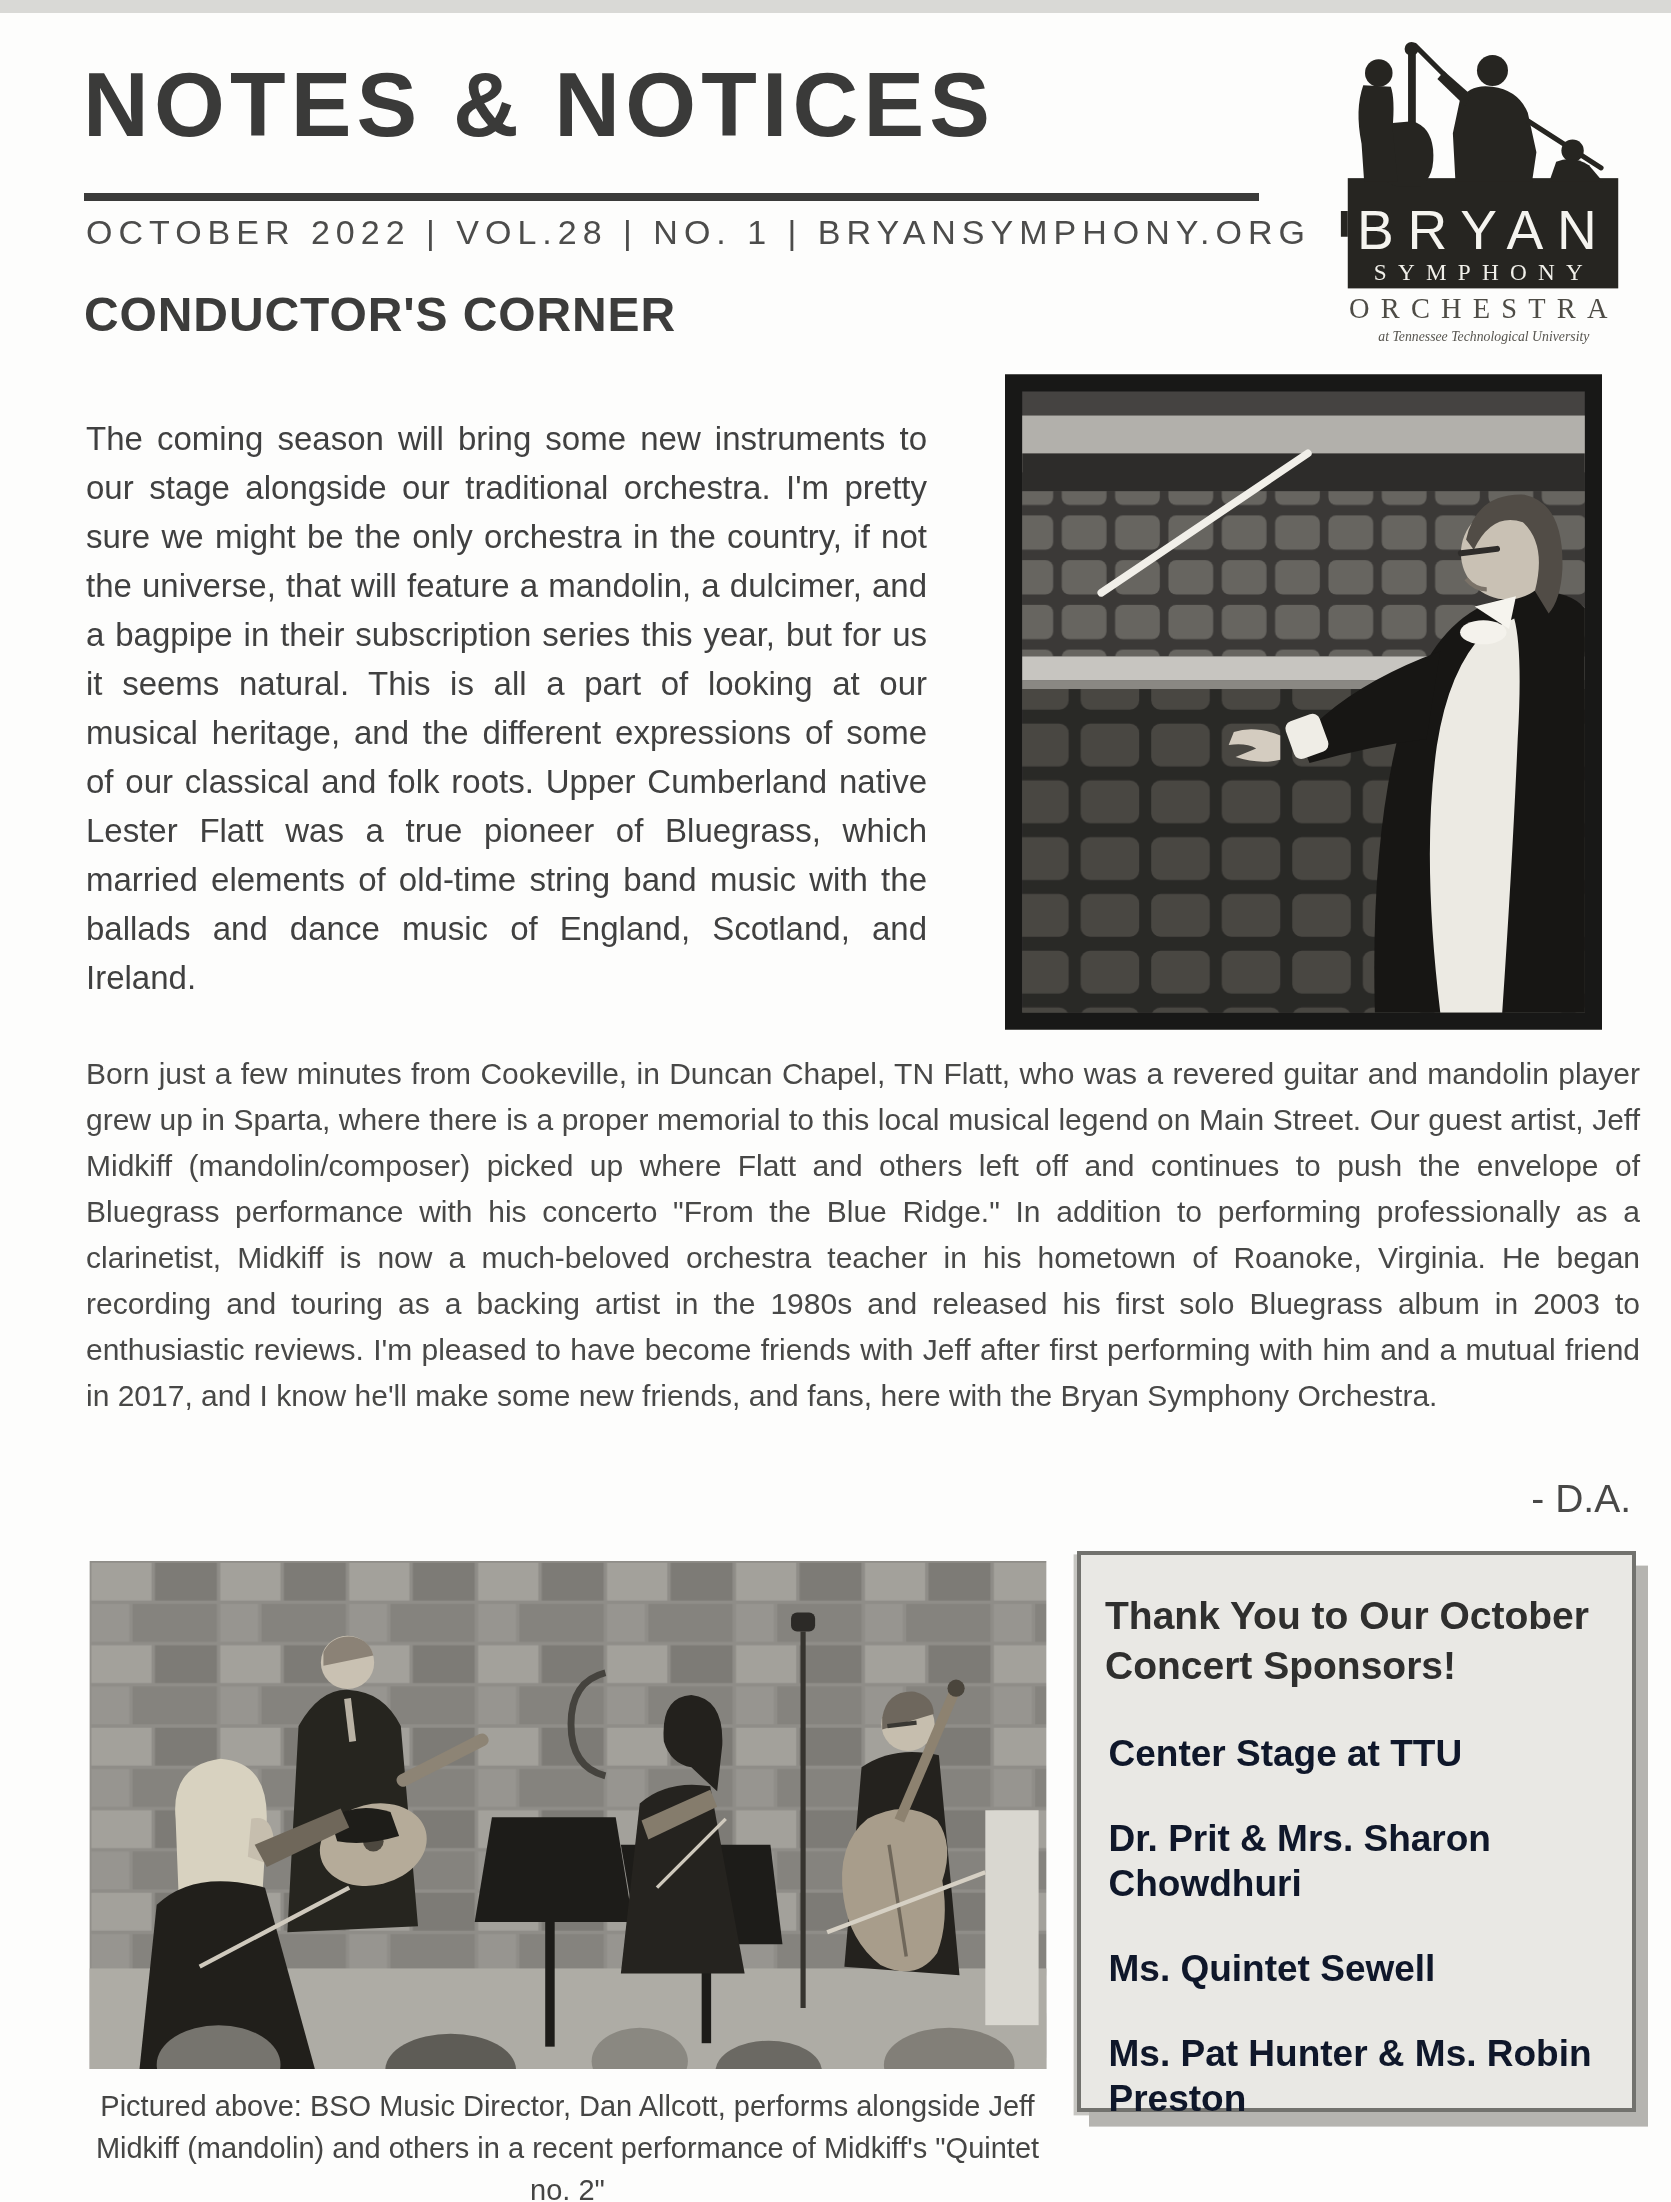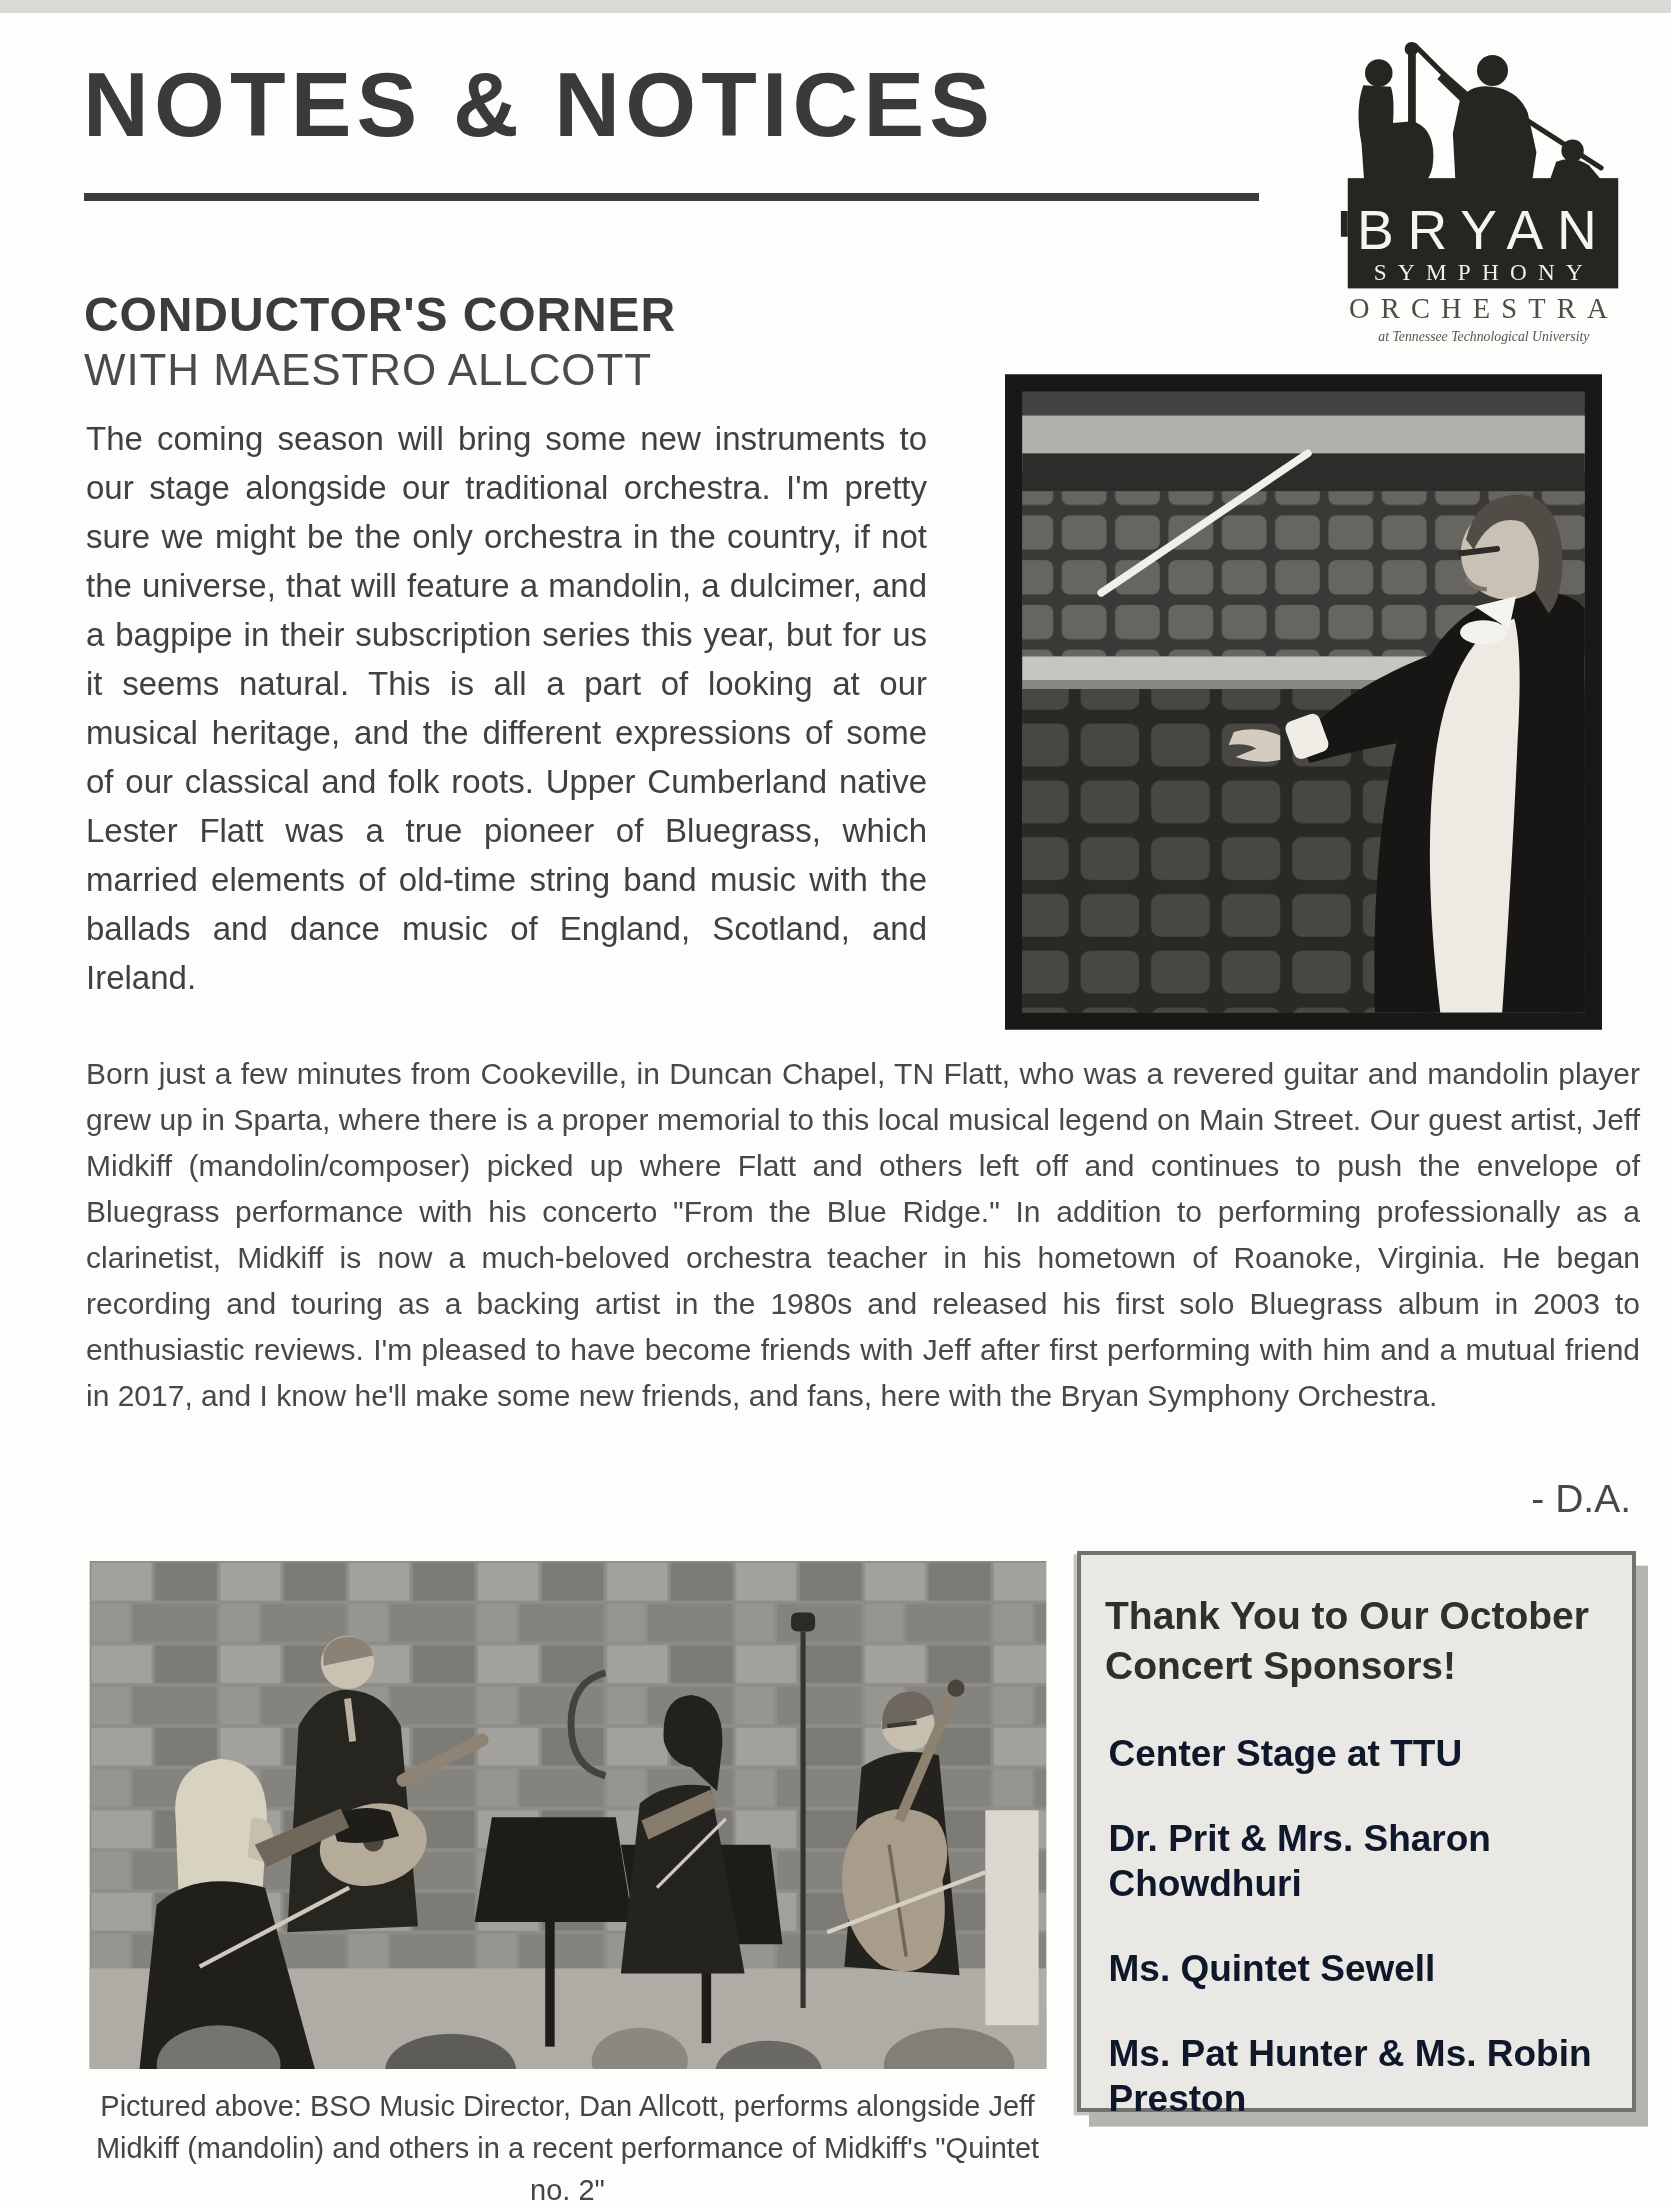--- a/index.html
+++ b/index.html
@@ -65,20 +65,21 @@
     font-size:37px;font-weight:bold;line-height:45px;color:#0f172a;
   }
 </style>
 </head>
 <body>
 
 <div class="page">
 
   <div class="masthead-title">NOTES &amp; NOTICES</div>
   <div class="masthead-rule"></div>
+  <div class="issue-line">OCTOBER 2022 | VOL.28 | NO. 1 | BRYANSYMPHONY.ORG</div>
 
   <div class="logo">
     <svg viewBox="0 0 390 375" width="336" height="323">
       <g fill="#262521">
 
         <rect x="38" y="172" width="314" height="128"></rect>
 
         <polygon points="38,172 38,210 30,210 30,240 38,240" fill="#262521"></polygon>
 
         <rect x="108" y="26" width="9" height="96"></rect>
@@ -98,21 +99,20 @@
         <path d="M280,153 Q299,145 318,157 L334,176 L272,176 Z"></path>
       </g>
       <text x="196" y="254" text-anchor="middle" font-family="Liberation Sans, sans-serif" font-size="64" letter-spacing="16" fill="#f5f4ef">BRYAN</text>
       <text x="196" y="290" text-anchor="middle" font-family="Liberation Serif, serif" font-size="27" letter-spacing="13" fill="#f1f0ea">SYMPHONY</text>
       <text x="196" y="334" text-anchor="middle" font-family="Liberation Serif, serif" font-size="33" letter-spacing="13" fill="#4e4c46">ORCHESTRA</text>
       <text x="196" y="361" text-anchor="middle" font-family="Liberation Serif, serif" font-style="italic" font-size="16" fill="#56544e">at Tennessee Technological University</text>
     </svg>
   </div>
 
   <div class="section-heading">CONDUCTOR'S CORNER</div>
-  <div class="section-subheading">WITH MAESTRO ALLCOTT</div>
 
   <div class="col-para">The coming season will bring some new instruments to our stage alongside our traditional orchestra. I'm pretty sure we might be the only orchestra in the country, if not the universe, that will feature a mandolin, a dulcimer, and a bagpipe in their subscription series this year, but for us it seems natural. This is all a part of looking at our musical heritage, and the different expressions of some of our classical and folk roots. Upper Cumberland native Lester Flatt was a true pioneer of Bluegrass, which married elements of old-time string band music with the ballads and dance music of England, Scotland, and Ireland.</div>
 
   <div class="conductor-photo">
     <svg viewBox="0 0 694 762" width="597" height="656">
       <defs>
         <pattern id="cseatA" width="62" height="52" patternUnits="userSpaceOnUse">
           <rect width="62" height="52" fill="#3b3937"></rect>
           <rect x="4" y="8" width="52" height="40" rx="9" fill="#676560"></rect>
         </pattern>

